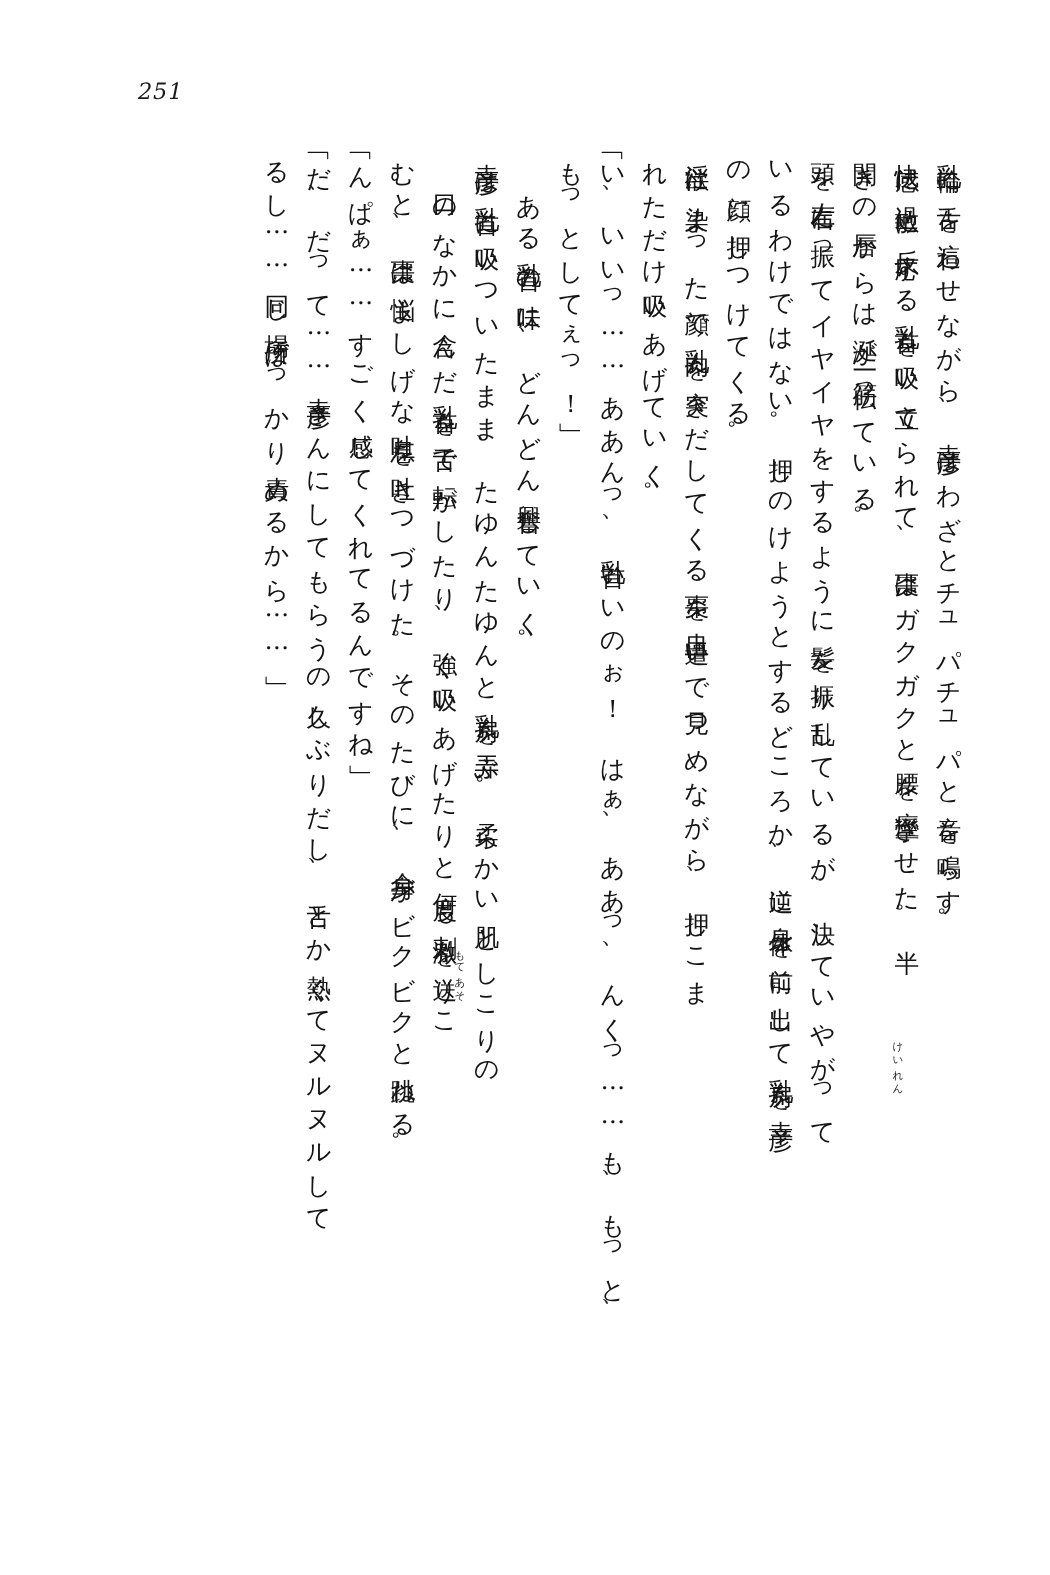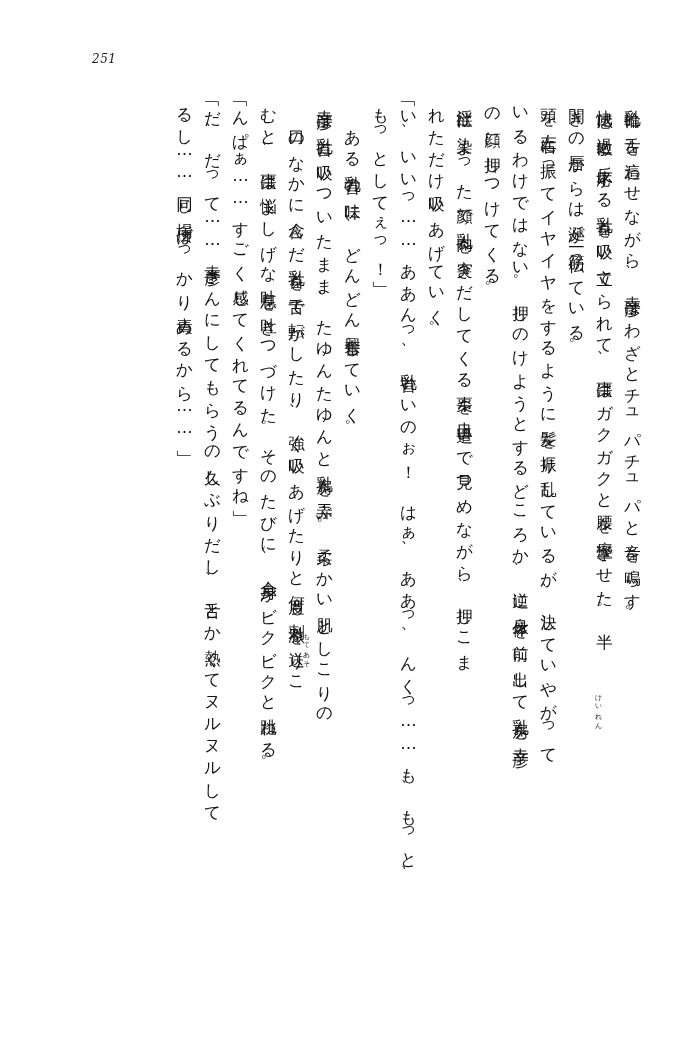--- a/index.html
+++ b/index.html
@@ -17,21 +17,21 @@
   .page {
     position: relative;
     width: 700px;
     height: 1050px;
     box-sizing: border-box;
   }
   .page-number {
     position: absolute;
     top: 52px;
     left: 92px;
-    font-size: 12px;
+    font-size: 15px;
     font-family: "DejaVu Serif", "Liberation Serif", serif;
     font-style: italic;
     color: #1a1a1a;
     letter-spacing: 0.5px;
     text-align: right;
   }
   .text-block {
     position: absolute;
     top: 96px;
     left: 62px;

